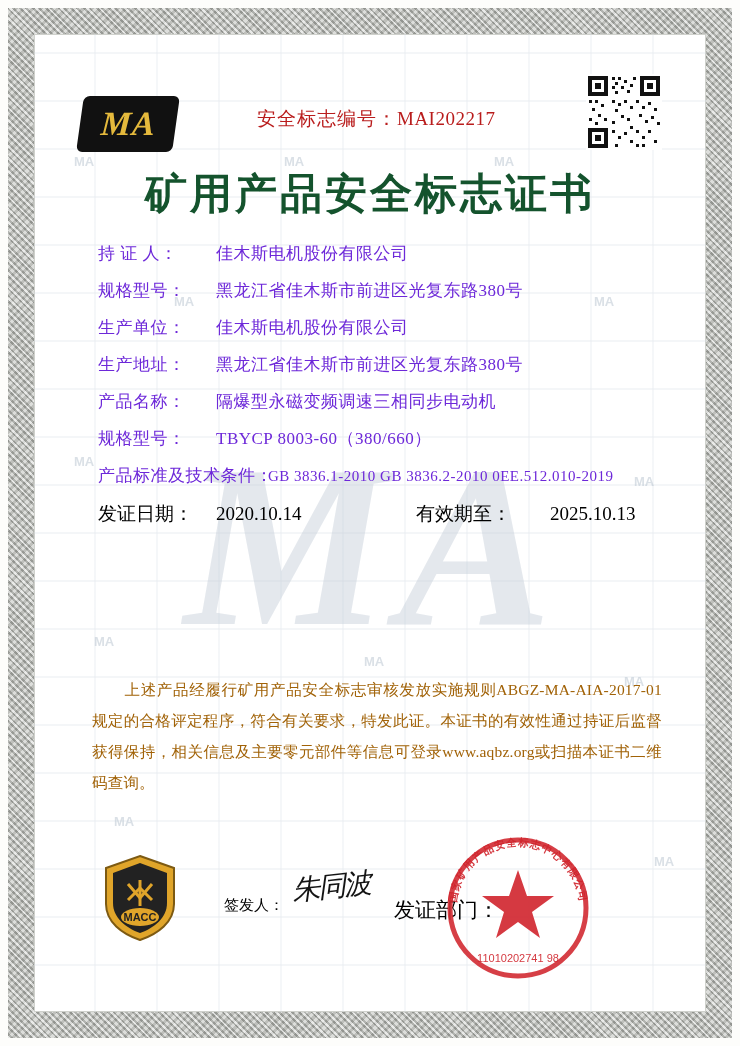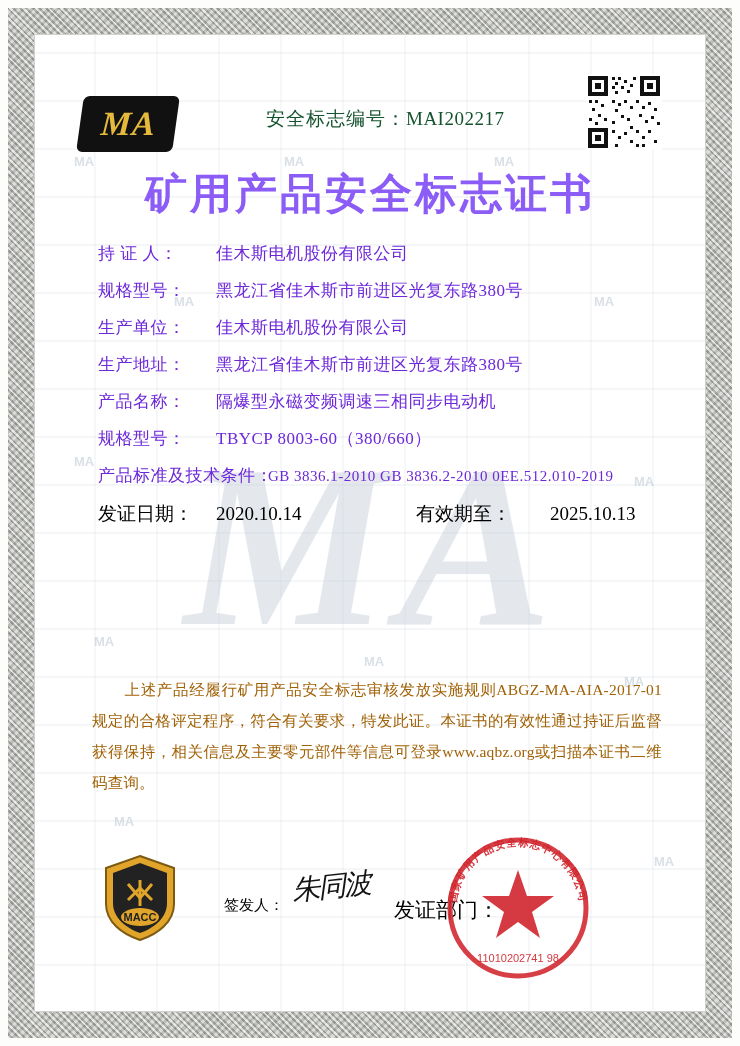--- a/index.html
+++ b/index.html
@@ -143,43 +143,43 @@
     right: 44px;
     top: 40px;
     width: 76px;
     height: 76px;
     z-index: 5;
   }
 
   
   .cert-no {
     position: absolute;
-    left: 232px;
+    left: 223px;
     top: 72px;
     font-size: 19px;
-    color: #14532d;
+    color: #b91c1c;
     letter-spacing: 1px;
     z-index: 5;
     font-family: "Liberation Serif", "DejaVu Serif", serif;
   }
   .cert-no .num {
     font-family: "Liberation Serif", serif;
     letter-spacing: 0.5px;
   }
 
   
   .title {
     position: absolute;
     left: 0; right: 0;
     top: 132px;
     text-align: center;
     font-size: 42px;
     font-weight: bold;
     letter-spacing: 3px;
-    color: #8b5cf6;
+    color: #14532d;
     z-index: 5;
   }
 
   
   .fields {
     position: absolute;
     left: 64px;
     right: 48px;
     top: 208px;
     z-index: 5;

